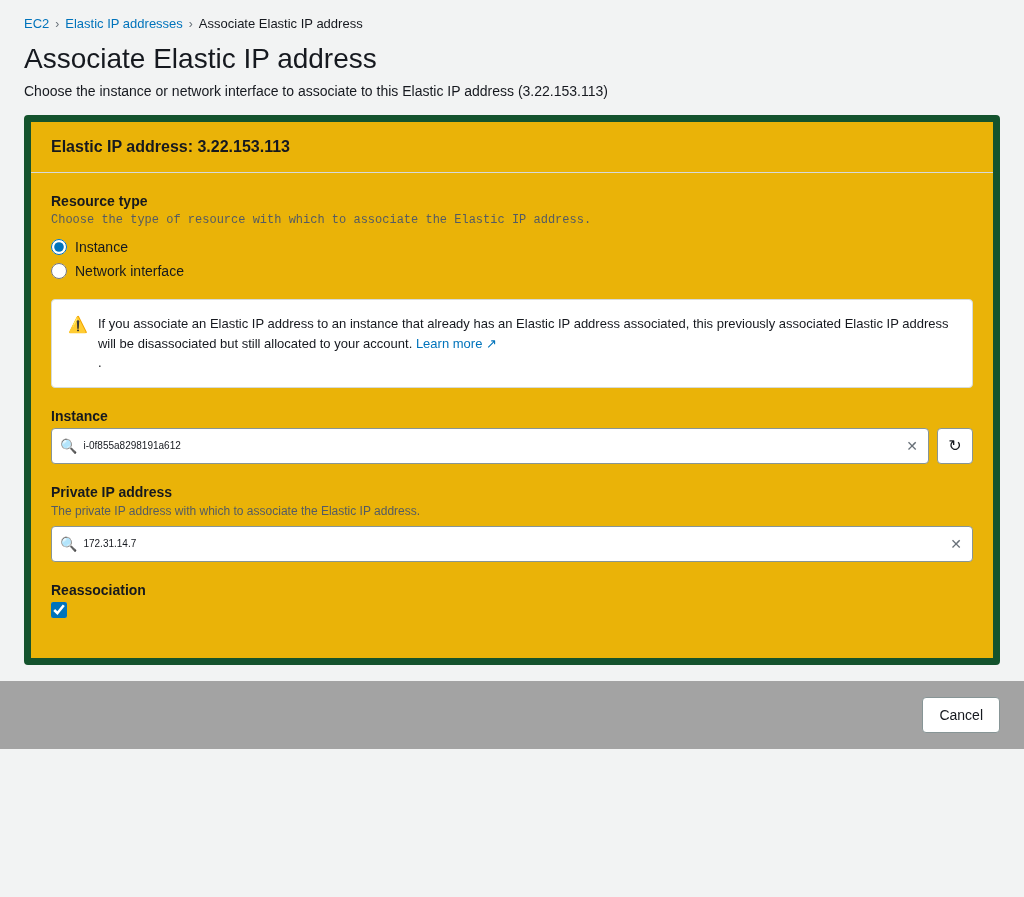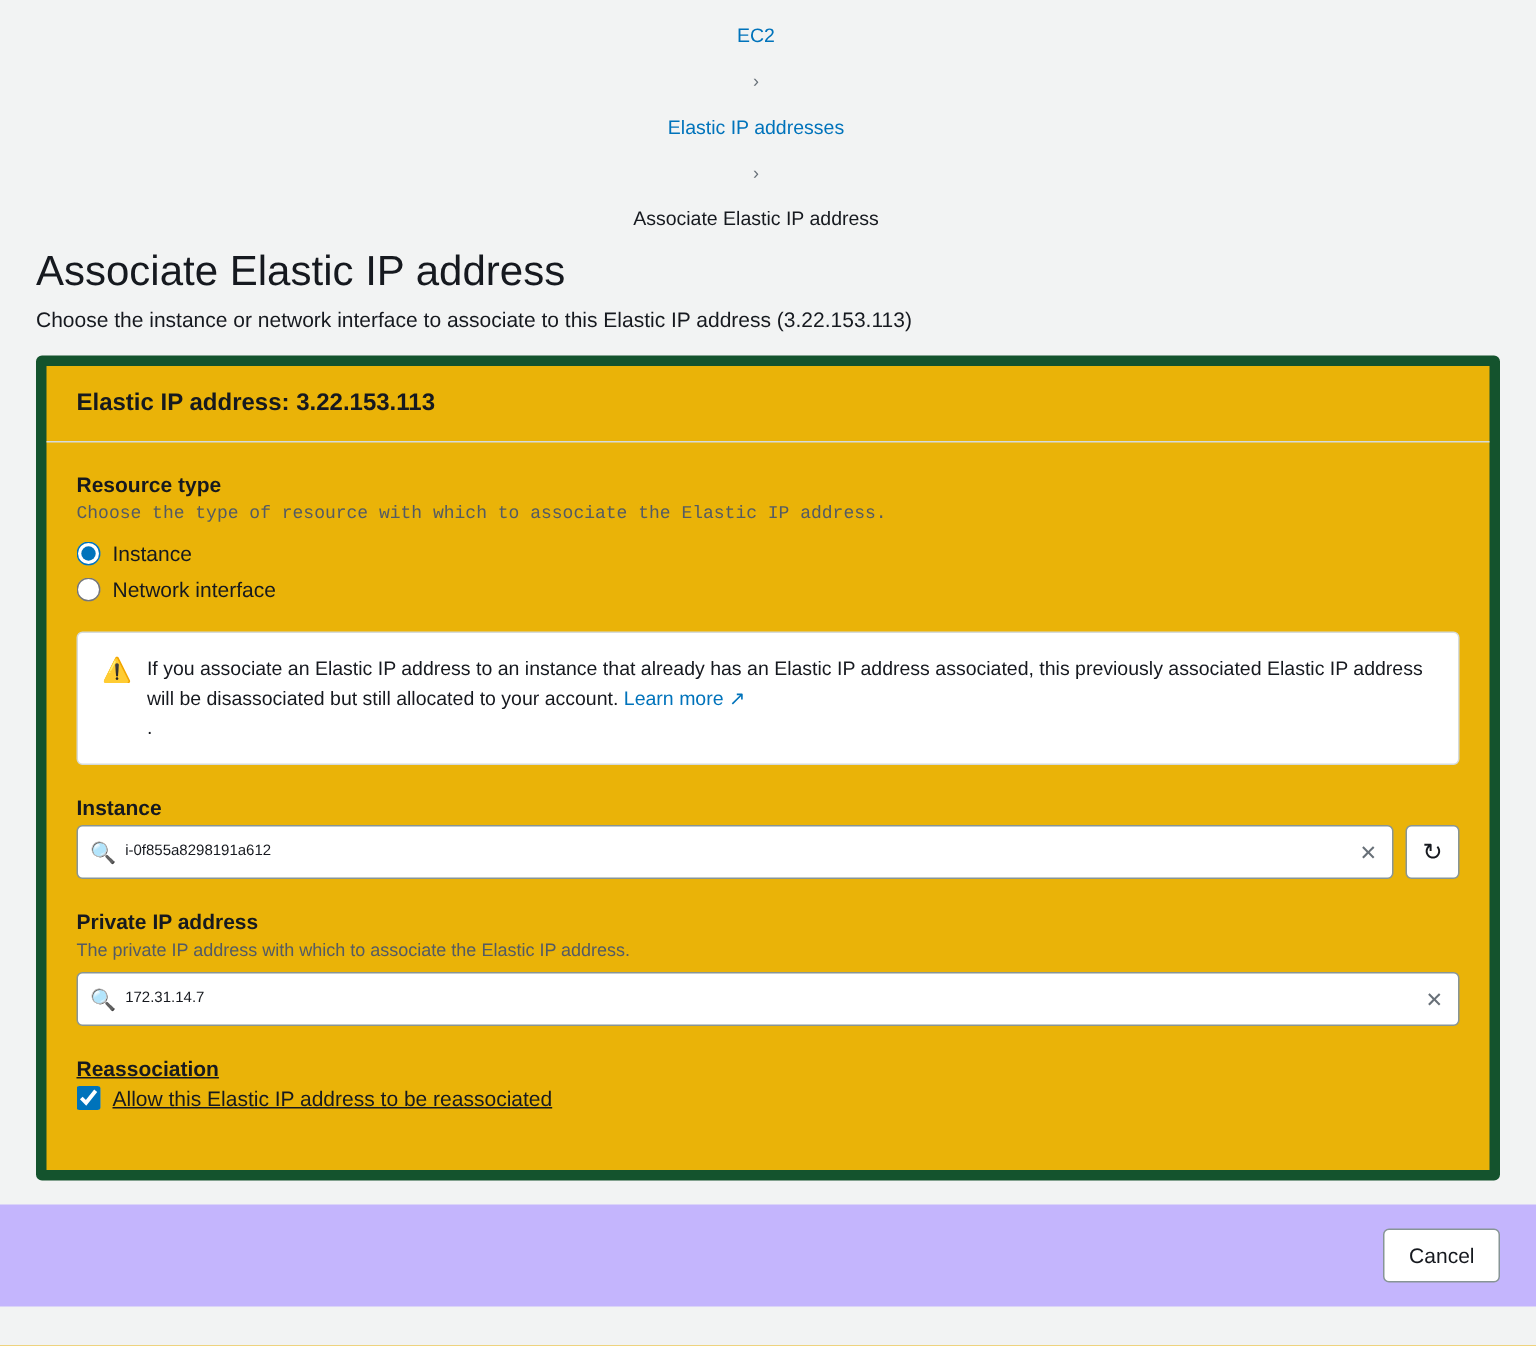--- a/index.html
+++ b/index.html
@@ -6,24 +6,23 @@
     body {
       font-family: "Amazon Ember", "Helvetica Neue", Arial, sans-serif;
       font-size: 14px;
       background: #f2f3f3;
       color: #16191f;
       min-height: 897px;
     }
     .breadcrumb {
       display: flex;
       align-items: center;
-      gap: 16px;
-      padding: 16px 24px 8px 8px;
+      gap: 6px;
+      padding: 16px 24px 8px 24px;
       font-size: 13px;
-      flex-direction: column;
     }
     .breadcrumb a {
       color: #0073bb;
       text-decoration: none;
     }
     .breadcrumb-sep {
       color: #687078;
       font-size: 12px;
     }
     .breadcrumb-current {
@@ -175,21 +174,20 @@
       background: #fff;
       cursor: pointer;
       display: flex;
       align-items: center;
       justify-content: center;
       font-size: 16px;
       color: #16191f;
     }
     .checkbox-section {
       margin-bottom: 20px;
-      text-decoration: underline;
     }
     .checkbox-item {
       display: flex;
       align-items: center;
       gap: 8px;
       cursor: pointer;
     }
     .checkbox-item input[type="checkbox"] {
       accent-color: #0073bb;
       width: 16px;
@@ -199,21 +197,21 @@
     .checkbox-label {
       font-size: 14px;
       color: #16191f;
     }
     .footer-bar {
       display: flex;
       justify-content: flex-end;
       align-items: center;
       gap: 12px;
       padding: 16px 24px;
-      background: #c4b5fd;
+      background: #a3a3a3;
     }
     .btn-cancel {
       height: 36px;
       padding: 0 16px;
       border: 1px solid #879596;
       border-radius: 4px;
       background: #fff;
       color: #16191f;
       font-size: 14px;
       cursor: pointer;
@@ -299,21 +297,20 @@
           <input type="text" class="search-input" value="172.31.14.7" style="">
           <span class="clear-icon">✕</span>
         </div>
       </div>
     </div>
 
     <div class="checkbox-section">
       <div class="field-label">Reassociation</div>
       <label class="checkbox-item">
         <input type="checkbox" checked="" style="">
-        <span class="checkbox-label">Allow this Elastic IP address to be reassociated</span>
       </label>
     </div>
 
   </div>
 </div>
 
 <div class="footer-bar">
   <button class="btn-cancel">Cancel</button>
 </div>
 

